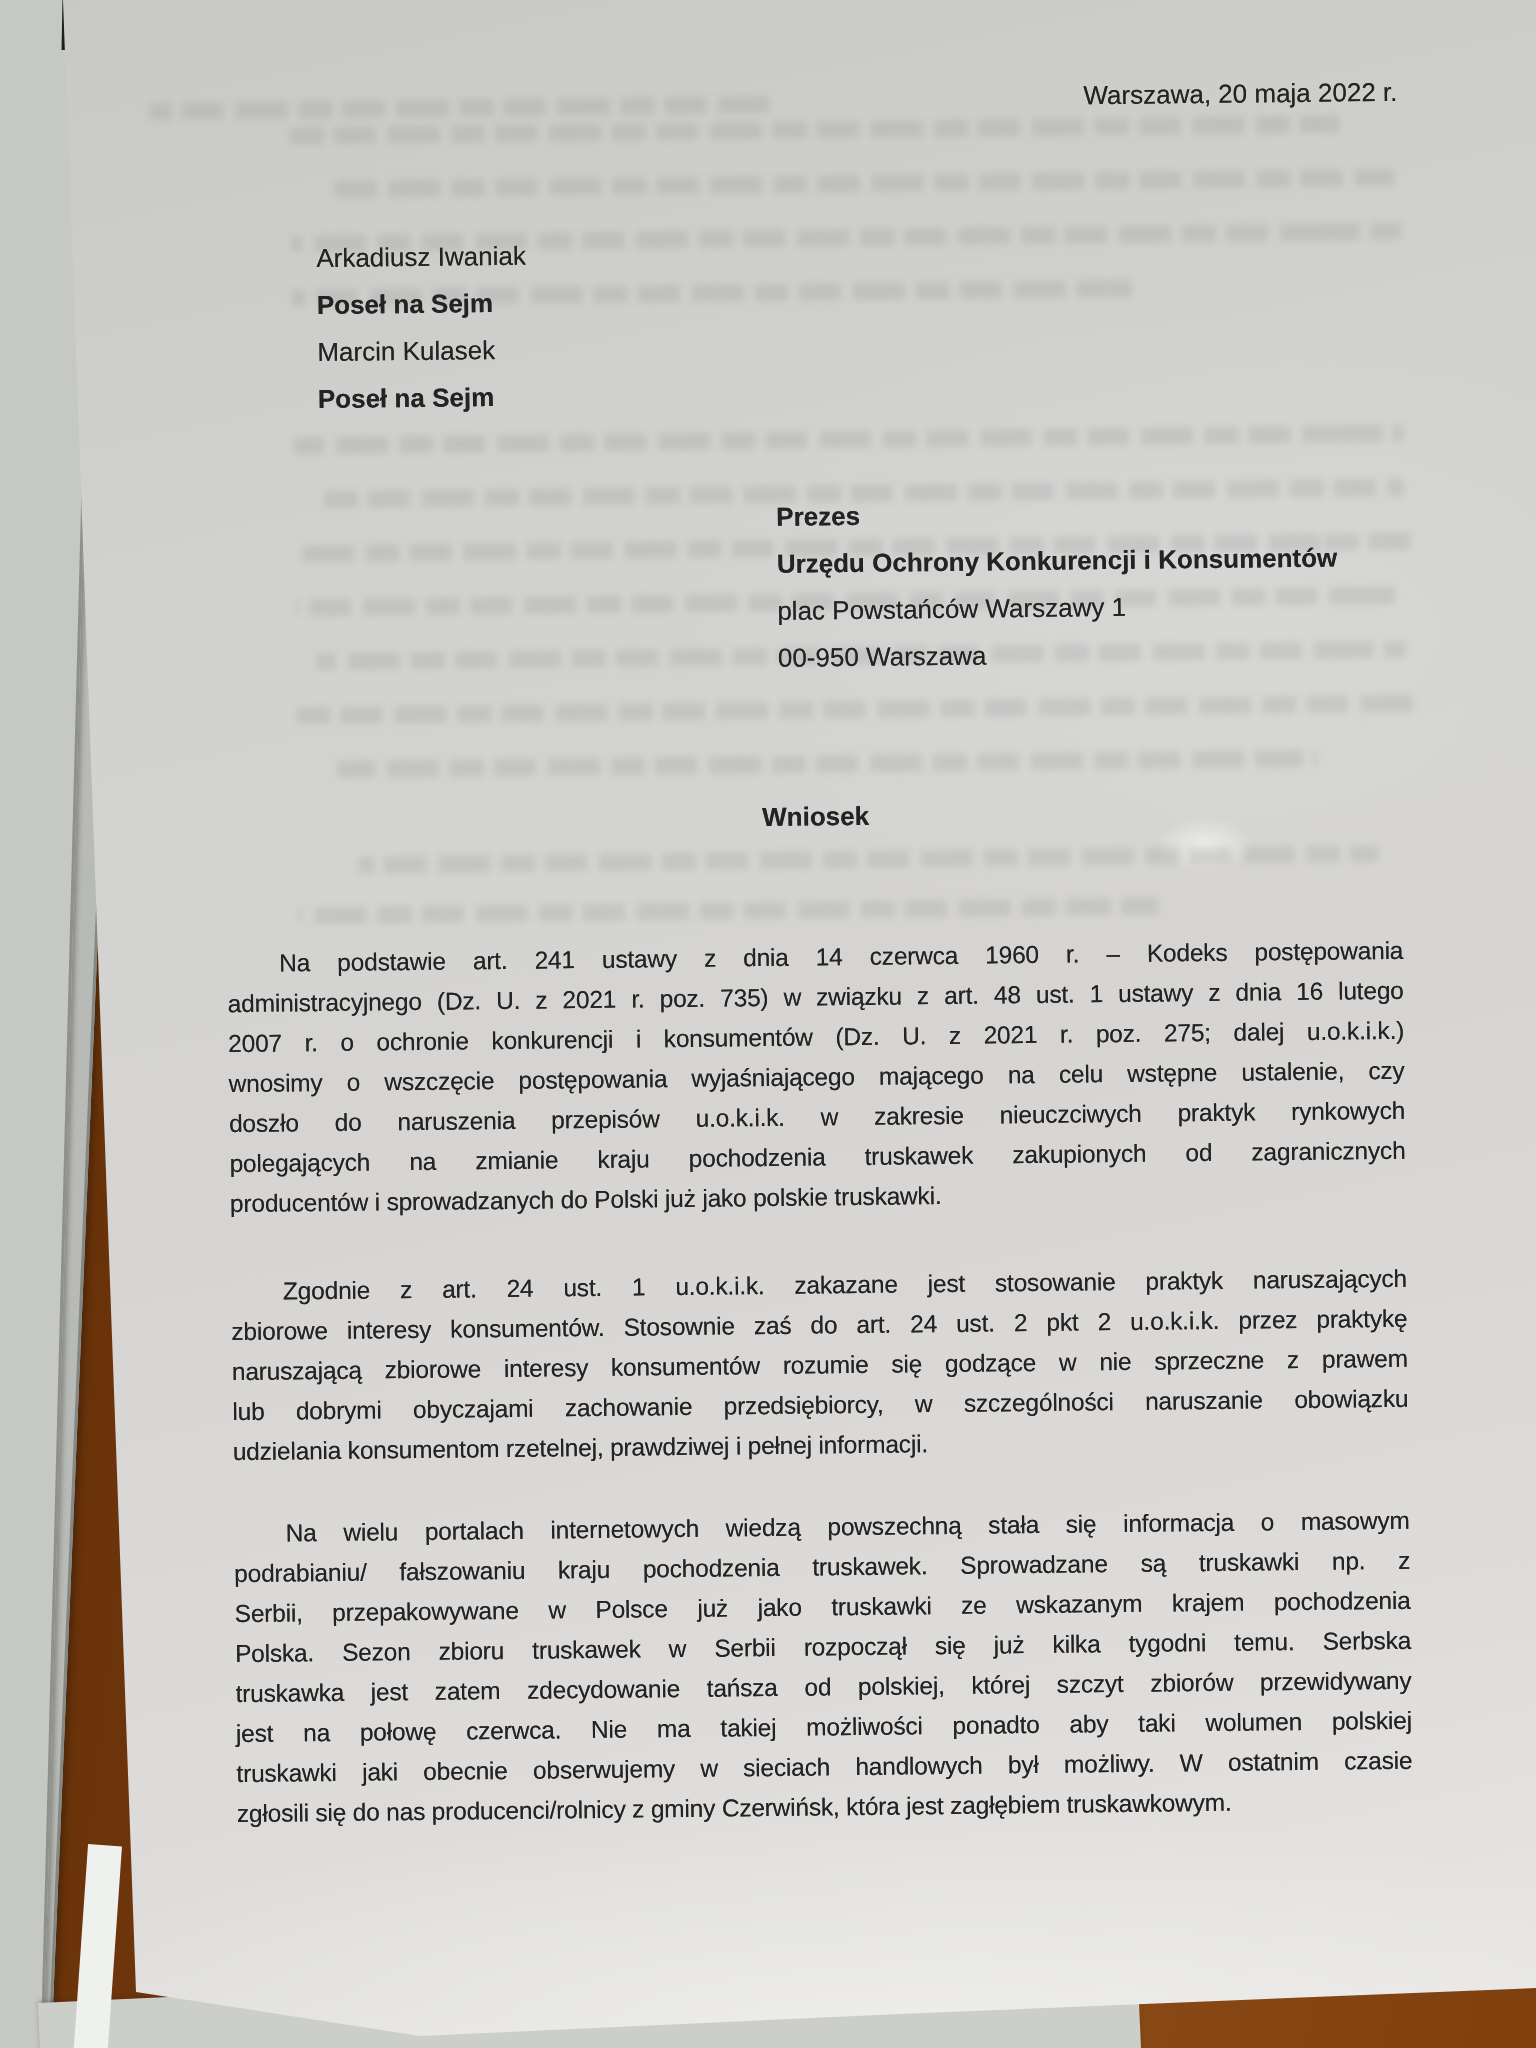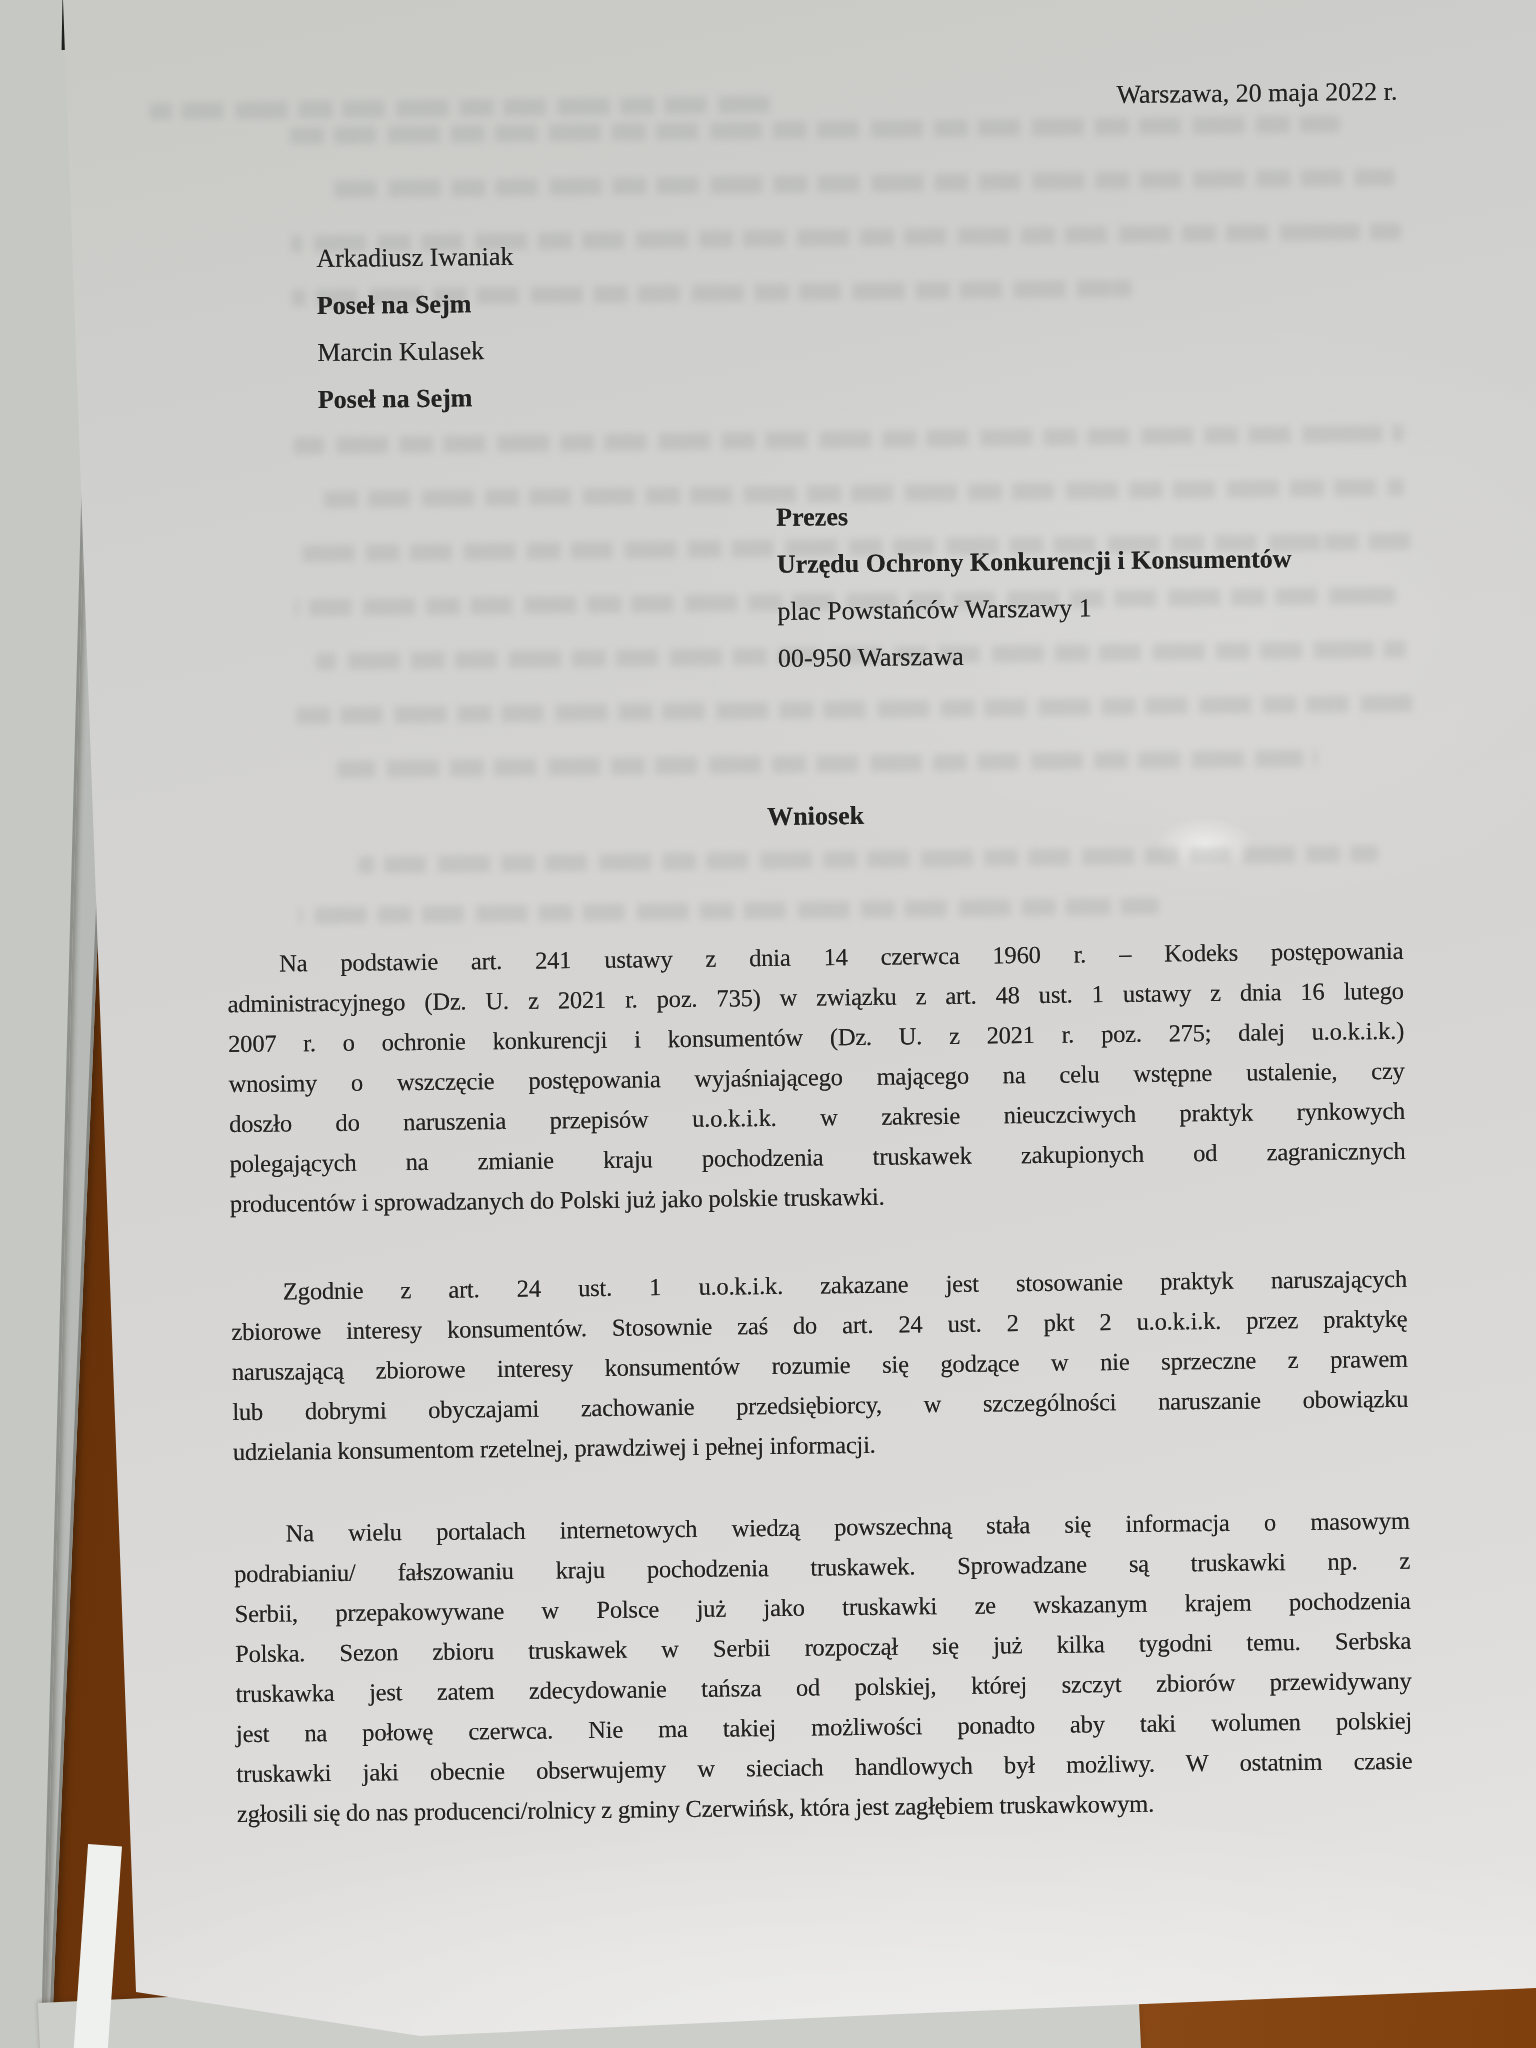--- a/index.html
+++ b/index.html
@@ -3,21 +3,21 @@
 <meta charset="utf-8">
 <style>
   :root{
     --table:#7b3c10;
     --paper:#d6d5d3;
     --ink:#232323;
   }
   html,body{margin:0;padding:0;background:#000;}
   .viewport{
     position:relative;width:1536px;height:2048px;overflow:hidden;
-    font-family:Liberation Serif, serif;
+    font-family:Liberation Sans, sans-serif;
   }
   
   .table-bg{
     position:absolute;inset:0;
     background:linear-gradient(96deg,#5f2d07 0%,#7c3d0f 38%,#8b4a17 72%,#7f400e 100%);
   }
   
   .under-sheet{position:absolute;background:#c3c5c1;}
   .u1{
     left:-60px;top:-30px;width:150px;height:2160px;background:#b7bab6;

